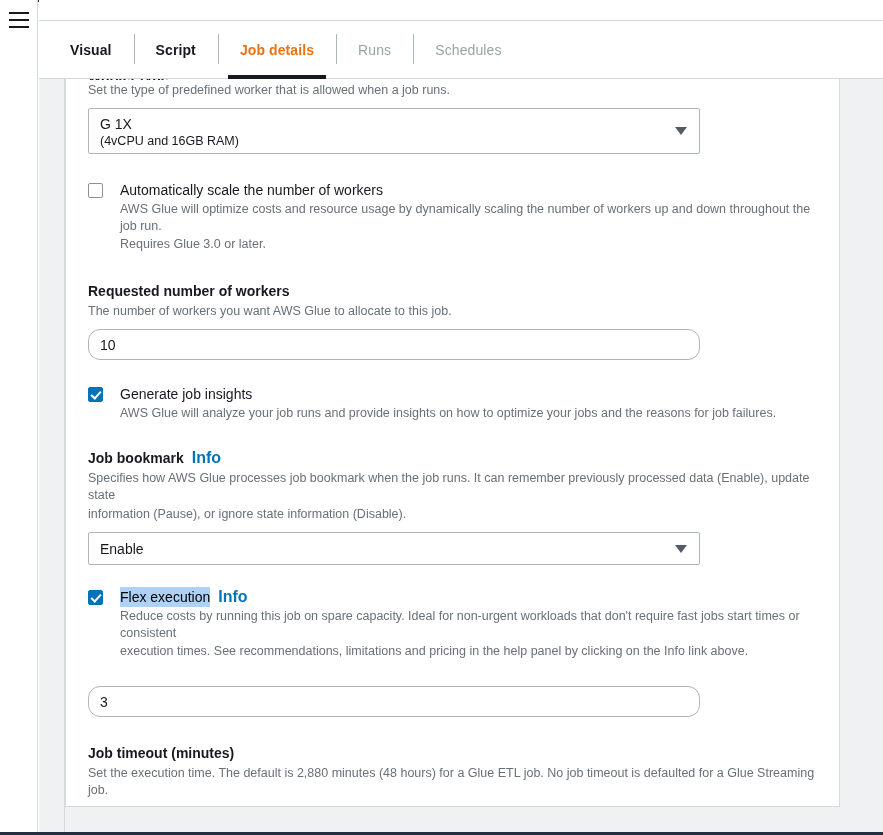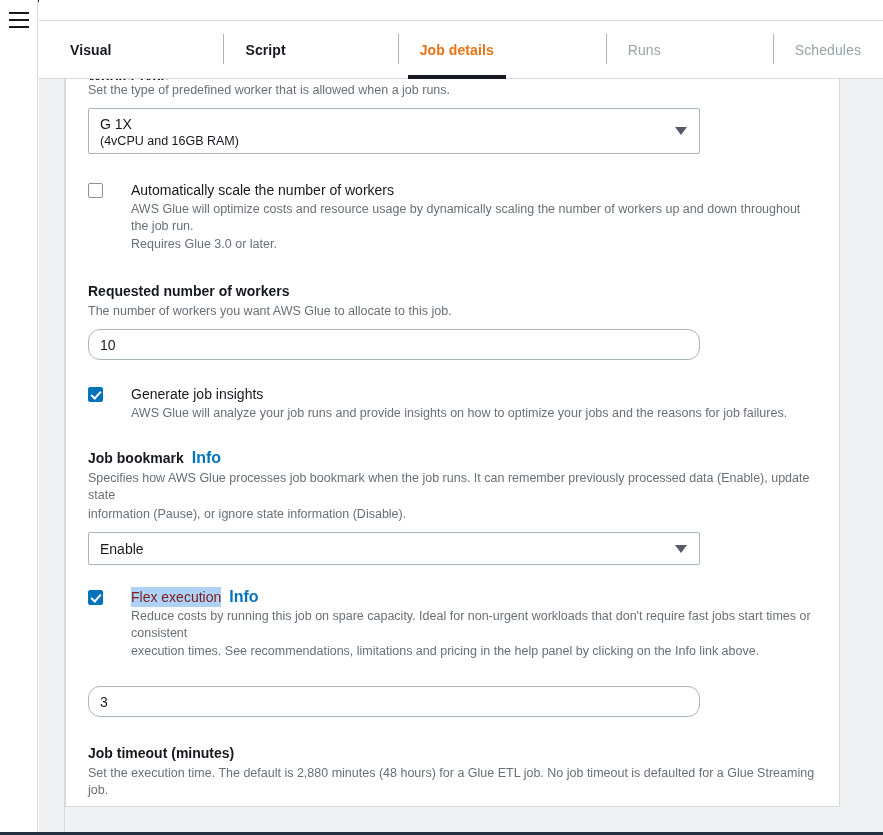--- a/index.html
+++ b/index.html
@@ -61,21 +61,20 @@
 
   
   .tabbar {
     position: absolute; top: 22px; left: 0; right: 0;
     height: 57px;
     background: #ffffff;
     border-bottom: 1px solid #d5dbdb;
     display: flex; align-items: stretch;
     padding-left: 9px;
     z-index: 5;
-    justify-content: space-between;
   }
   .tab {
     position: relative;
     display: flex; align-items: center;
     padding: 0 22px;
     font-size: 14px;
     font-weight: bold;
     color: #16191f;
     cursor: pointer;
     white-space: nowrap;
@@ -162,21 +161,21 @@
     border-right: 6px solid transparent;
     border-top: 8px solid #545b64;
   }
   .text-input {
     height: 31px; padding: 5px 11px;
     display: flex; align-items: center;
     cursor: text;
     border-radius: 12px;
   }
 
-  .check-row { display: flex; align-items: flex-start; gap: 28px; }
+  .check-row { display: flex; align-items: flex-start; gap: 17px; }
   .checkbox {
     flex: 0 0 auto;
     width: 15px; height: 15px;
     border-radius: 2px;
     margin-top: 3px;
     cursor: pointer;
     position: relative;
     background: #ffffff;
     border: 1px solid #879596;
   }
@@ -193,21 +192,21 @@
     transform: rotate(42deg);
   }
   .check-body { flex: 1 1 auto; }
   .check-title {
     font-size: 14px; color: #16191f; line-height: 20px;
     display: flex; align-items: baseline; gap: 8px;
   }
   .check-title .label-text { display: inline-block; }
   .label-text.selected {
     background: #aed2f5;
-    color: #7f1d1d;
+    color: #000000;
   }
   .check-desc {
     font-size: 12.5px; color: #687078; line-height: 17px; margin-top: 1px;
   }
 
   
   .bottom-rule {
     position: absolute; bottom: 0; left: 0; right: 0;
     height: 3px; background: #232f3e;
   }

